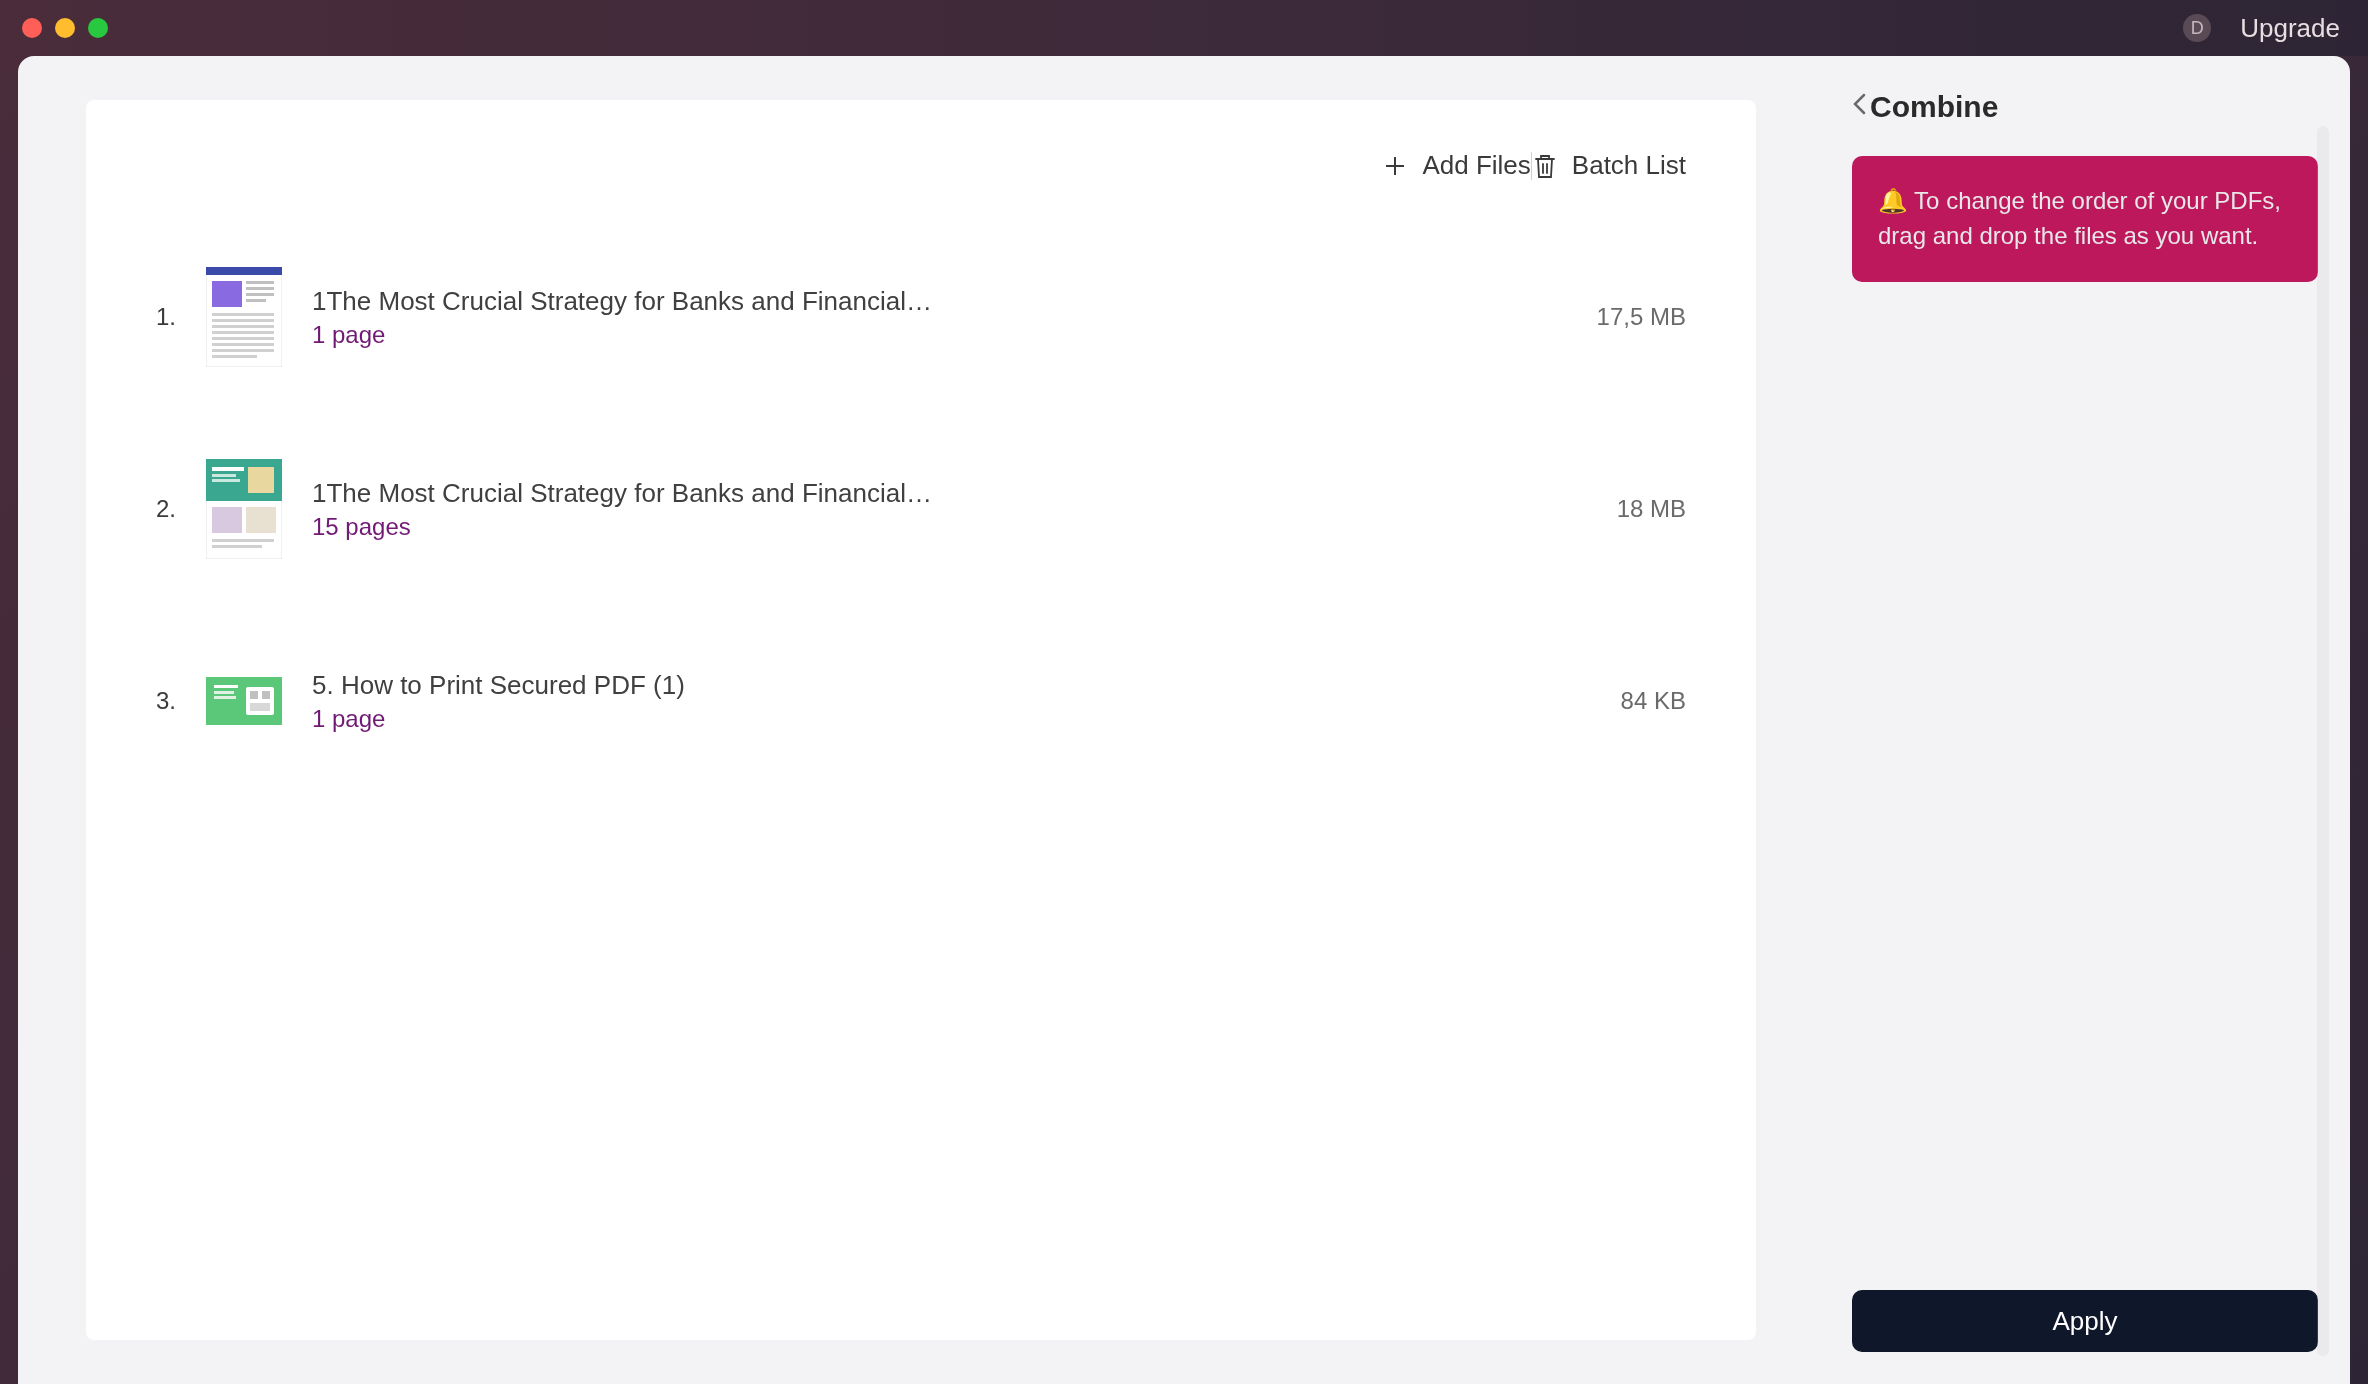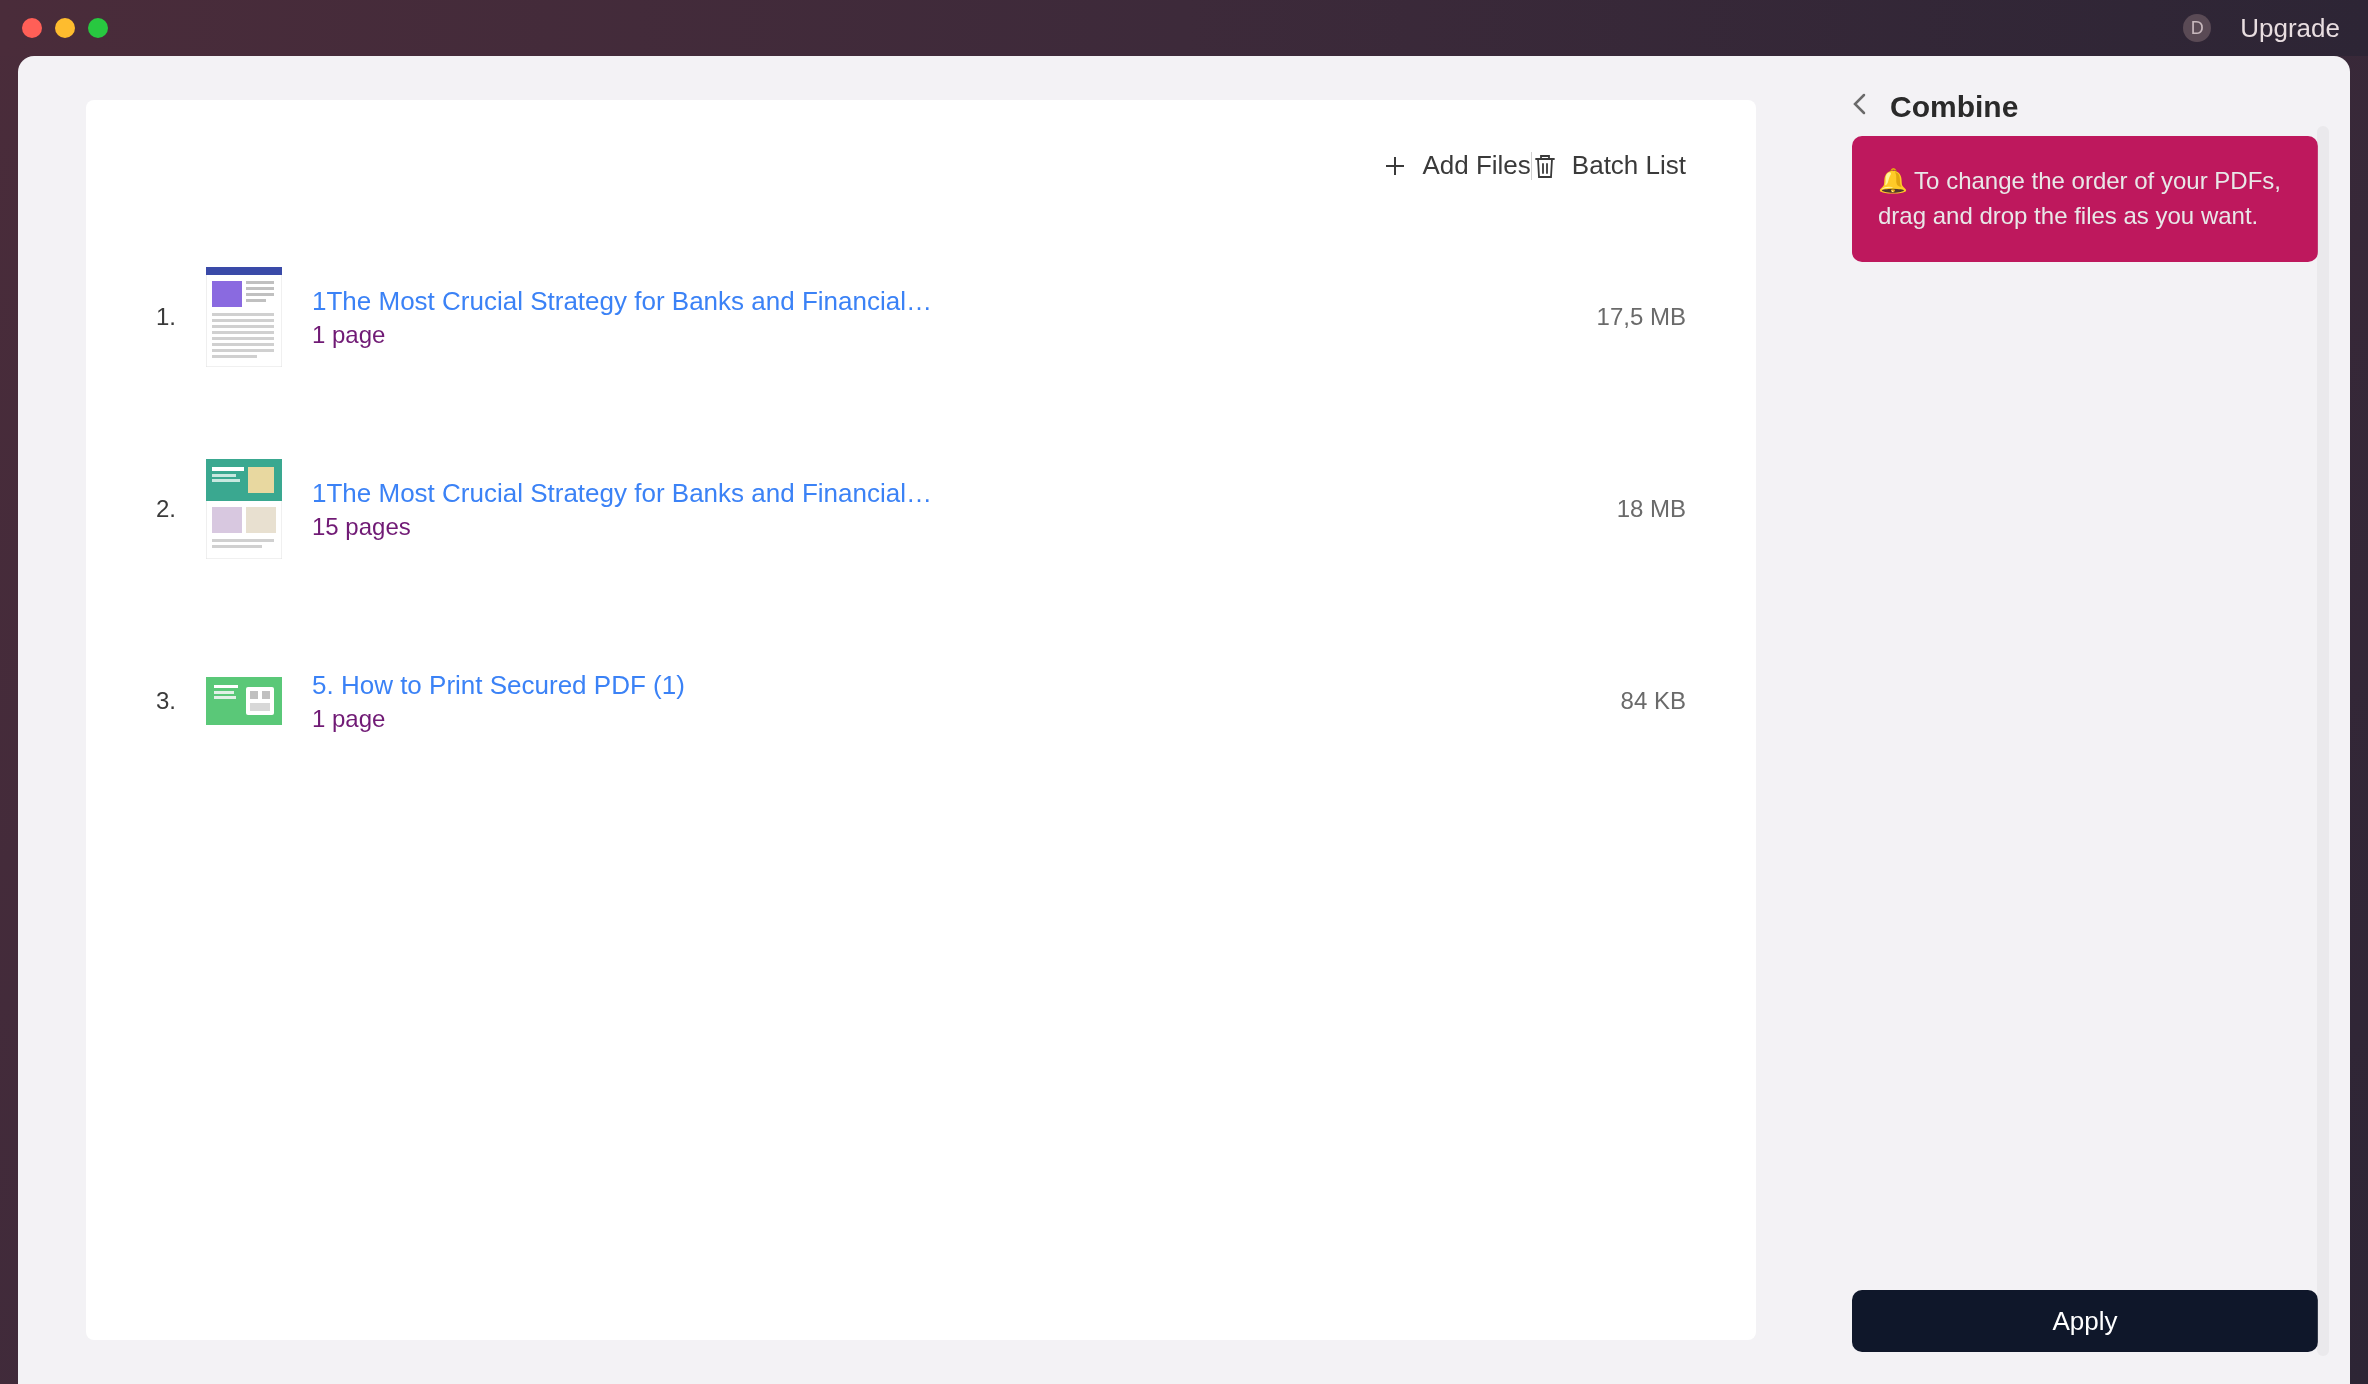--- a/index.html
+++ b/index.html
@@ -163,21 +163,21 @@
       width: 76px;
       height: 100px;
     }
     .file-info {
       flex: 1;
       display: flex;
       flex-direction: column;
       gap: 4px;
     }
     .file-name {
-      color: #3b82f6;
+      color: #404040;
       font-size: 26px;
       max-width: 620px;
       white-space: nowrap;
       overflow: hidden;
       text-overflow: ellipsis;
     }
     .file-pages {
       color: #701a75;
       font-size: 24px;
     }
@@ -191,22 +191,22 @@
       width: 530px;
       background: #f3f2f5;
       border-radius: 0 16px 0 0;
       display: flex;
       flex-direction: column;
       padding: 34px 32px 32px 32px;
     }
     .side-header {
       display: flex;
       align-items: center;
-      gap: 24px;
-      margin-bottom: 12px;
+      gap: 4px;
+      margin-bottom: 32px;
     }
     .back-icon {
       color: #6a6a6a;
       font-size: 24px;
       cursor: pointer;
     }
     .side-title {
       color: #2a2a2a;
       font-size: 30px;
       font-weight: 700;

